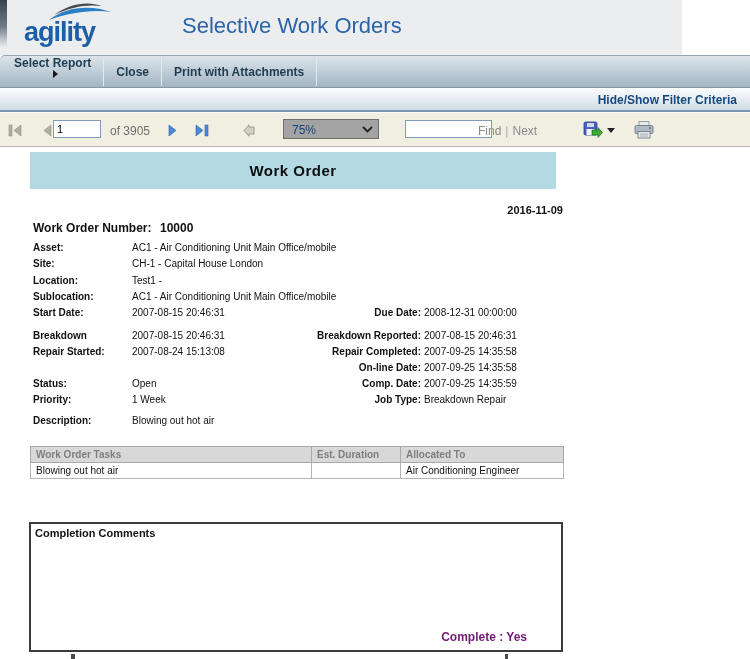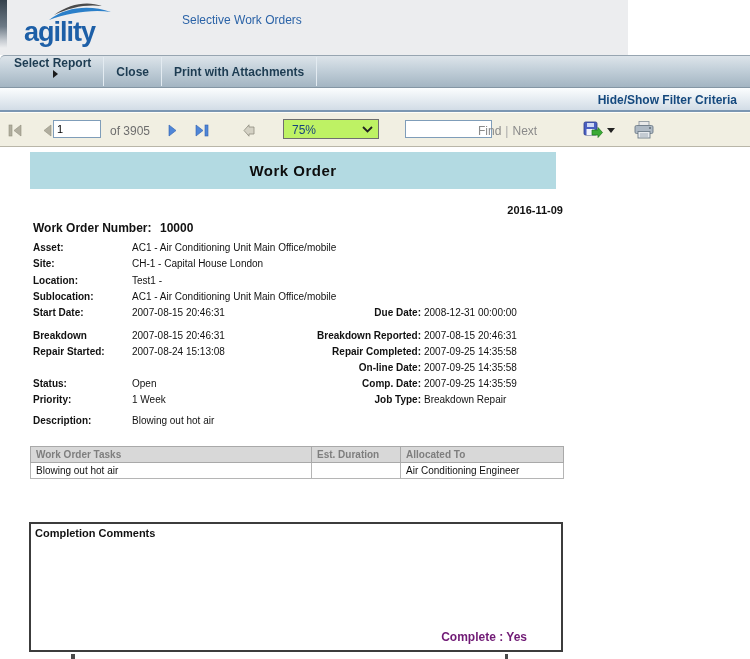--- a/index.html
+++ b/index.html
@@ -1,27 +1,27 @@
 <!DOCTYPE html>
 <html><head>
 <meta charset="utf-8">
 <style>
   * { margin:0; padding:0; box-sizing:border-box; }
   body { font-family:"Liberation Sans", sans-serif; background:#fff; }
   .screen { position:relative; width:750px; height:659px; overflow:hidden; background:#fff; }
 
   
-  .header { position:absolute; top:0; left:0; width:628px; height:55px; background:#ecedef; }
+  .header { position:absolute; top:0; left:0; width:682px; height:55px; background:#ecedef; }
   .edge-strip { position:absolute; left:0; top:0; width:7px; height:48px;
     background:linear-gradient(#36424d, #6d7a86 55%, #c7ccd2 85%, #ecedef); }
   .logo-wrap { position:absolute; left:22px; top:1px; width:120px; height:52px; }
   .logo-swoosh { position:absolute; left:20px; top:1px; }
   .logo-text { position:absolute; left:2px; top:16px; font-size:27px; font-weight:bold;
     color:#1d5fa7; letter-spacing:-1px; }
-  .app-title { position:absolute; left:182px; top:13px; font-size:12px; color:#2b63a7;text-align:right; }
+  .app-title { position:absolute; left:182px; top:13px; font-size:22px; color:#2b63a7;text-align:right; }
 
   
   .menubar { position:absolute; top:55px; left:0; width:750px; height:33px;
     background:linear-gradient(#dde4ea, #c2cfd9 45%, #a3b5c2);
     border-top:1px solid #97a5b1; border-bottom:1px solid #8496a4;
     display:flex; align-items:stretch; border-radius:5px 0 0 0; }
   .menu-item { display:flex; align-items:center; padding:0 12px; font-size:12px;
     font-weight:bold; color:#1d3c52; cursor:pointer; white-space:nowrap; }
   .menu-item:first-child { padding-left:14px;flex-direction:column; }
   .submenu-arrow { width:0; height:0; border-left:5px solid #1a1a1a;
@@ -37,21 +37,21 @@
 
   
   .toolbar { position:absolute; top:112px; left:0; width:750px; height:35px;
     background:#f1efe2; border-top:1px solid #fffef8; border-bottom:1px solid #b9b6a8; }
   .tb { position:absolute; }
   .tb-btn { cursor:pointer; }
   .page-input { position:absolute; left:53px; top:7px; width:48px; height:18px;
     border:1px solid #7f9db9; font-size:11px; padding:0 3px; font-family:"Liberation Sans",sans-serif; }
   .of-label { left:110px; top:11px; font-size:12px; color:#6e6e6e; }
   .zoom-select { position:absolute; left:283px; top:6px; width:96px; height:20px;
-    background:#bef264; border:1px solid #6f6f6f; cursor:pointer; }
+    background:#a3a3a3; border:1px solid #6f6f6f; cursor:pointer; }
   .zoom-value { position:absolute; left:8px; top:3px; font-size:12px; color:#17427d; }
   .zoom-chevron { position:absolute; right:5px; top:6px; }
   .find-input { position:absolute; left:405px; top:7px; width:87px; height:18px;
     border:1px solid #7f9db9; font-size:11px; padding:0 3px; font-family:"Liberation Sans",sans-serif; }
   .findnext { left:478px; top:11px; font-size:12px; color:#8a8a8a; }
   .findnext span { cursor:pointer; }
   .fn-sep { color:#aaa; padding:0 4px; cursor:default; }
 
   
   .report { position:absolute; top:147px; left:0; width:750px; height:512px; background:#fff; }

